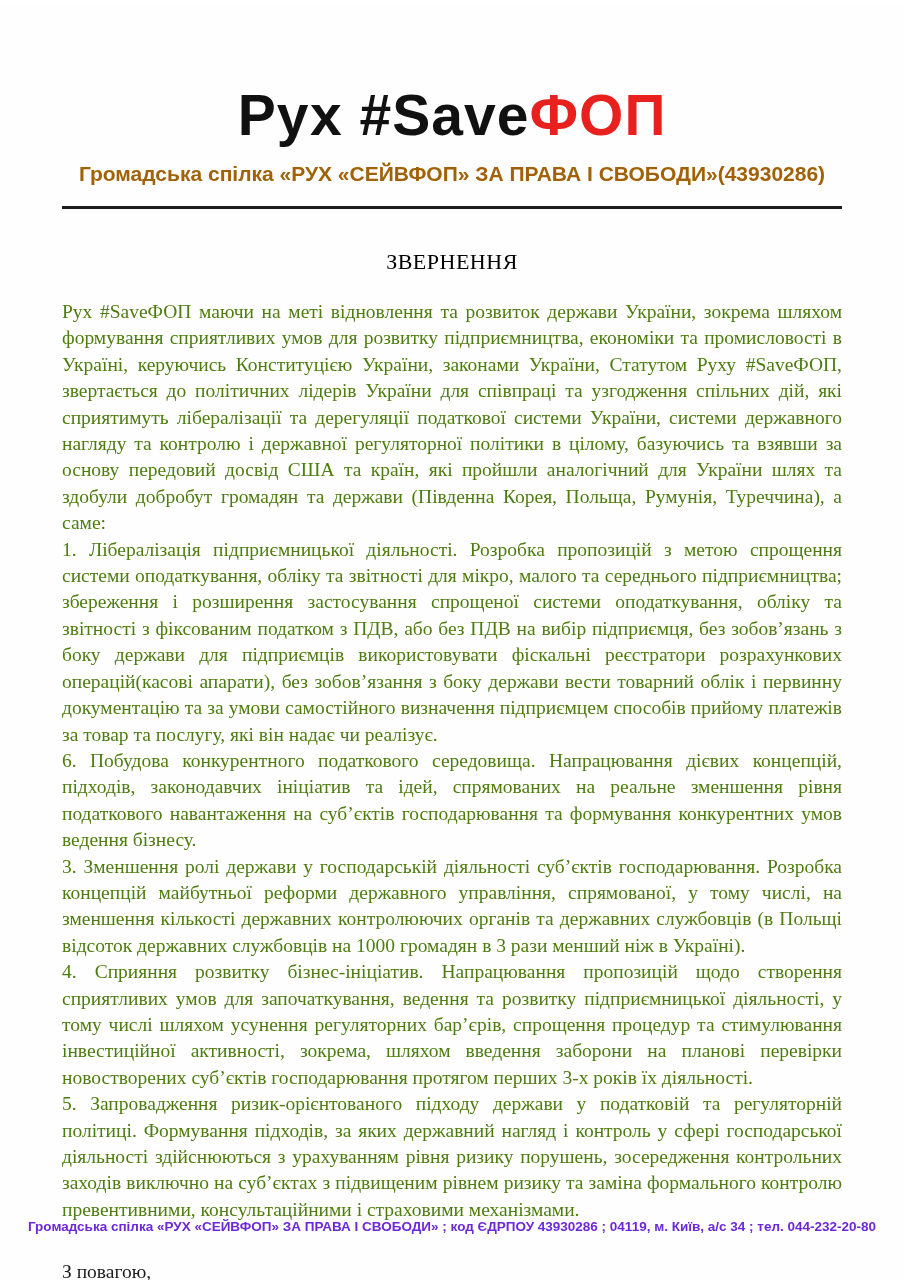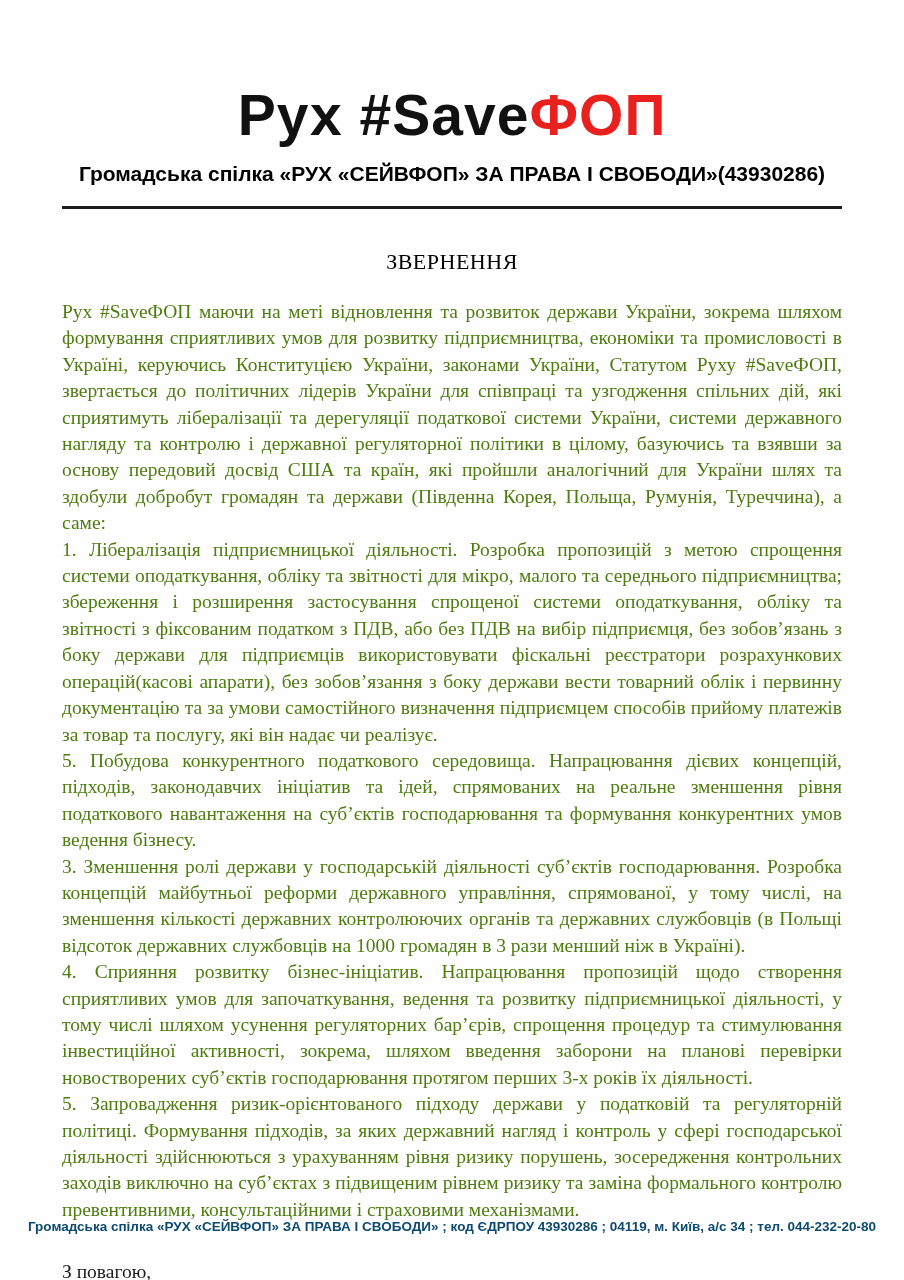--- a/index.html
+++ b/index.html
@@ -30,21 +30,21 @@
     color: #111111;
     margin: 0;
   }
   .doc-title .title-red {
     color: #e8201e;
   }
   .doc-subtitle {
     font-family: "Liberation Sans", "DejaVu Sans", sans-serif;
     font-weight: bold;
     font-size: 21px;
-    color: #000000;
+    color: #a16207;
     margin-top: 16px;
   }
   .rule {
     border: none;
     border-top: 3px solid #1c1c1c;
     width: 780px;
     margin: 20px auto 0 auto;
   }
   .letter-heading {
     font-family: "Liberation Serif", "DejaVu Serif", serif;
@@ -78,40 +78,40 @@
   }
   .footer {
     position: absolute;
     left: 0;
     right: 0;
     bottom: 50px;
     text-align: center;
     font-family: "Liberation Sans", "DejaVu Sans", sans-serif;
     font-weight: bold;
     font-size: 13.5px;
-    color: #0c4a6e;
+    color: #6d28d9;
   }
 </style>
 </head>
 <body>
 
 <div class="page">
 
   <div class="header">
     <h1 class="doc-title"><span>Рух #Save</span><span class="title-red">ФОП</span></h1>
     <div class="doc-subtitle">Громадська спілка «РУХ «СЕЙВФОП» ЗА ПРАВА І СВОБОДИ»(43930286)</div>
     <hr class="rule">
   </div>
 
   <div class="letter-heading">ЗВЕРНЕННЯ</div>
 
   <div class="letter-body">
     <p>Рух #SaveФОП маючи на меті відновлення та розвиток держави України, зокрема шляхом формування сприятливих умов для розвитку підприємництва, економіки та промисловості в Україні, керуючись Конституцією України, законами України, Статутом  Руху #SaveФОП, звертається до політичних лідерів України для співпраці та узгодження спільних дій, які сприятимуть лібералізації та дерегуляції податкової системи України, системи державного нагляду та контролю і державної регуляторної політики в цілому, базуючись та взявши за основу передовий досвід США та країн, які пройшли аналогічний для України шлях та здобули добробут громадян та держави (Південна Корея, Польща, Румунія, Туреччина), а саме:</p>
     <p>1. Лібералізація підприємницької діяльності. Розробка пропозицій з метою спрощення системи оподаткування, обліку та звітності для мікро, малого та середнього підприємництва; збереження і розширення застосування спрощеної системи оподаткування, обліку та звітності з фіксованим податком з ПДВ, або без ПДВ на вибір підприємця, без зобов’язань з боку держави для підприємців використовувати фіскальні реєстратори розрахункових операцій(касові апарати), без зобов’язання з боку держави вести товарний облік і первинну документацію та за умови самостійного визначення підприємцем способів прийому платежів за товар та послугу, які він надає чи реалізує.</p>
-    <p>5. Побудова конкурентного податкового середовища. Напрацювання дієвих концепцій, підходів, законодавчих ініціатив та ідей, спрямованих на реальне зменшення рівня податкового навантаження на суб’єктів господарювання та формування конкурентних умов ведення бізнесу.</p>
+    <p>6. Побудова конкурентного податкового середовища. Напрацювання дієвих концепцій, підходів, законодавчих ініціатив та ідей, спрямованих на реальне зменшення рівня податкового навантаження на суб’єктів господарювання та формування конкурентних умов ведення бізнесу.</p>
     <p>3. Зменшення ролі держави у господарській діяльності суб’єктів господарювання. Розробка концепцій майбутньої реформи державного управління, спрямованої, у тому числі, на зменшення кількості державних контролюючих органів та державних службовців (в Польщі відсоток державних службовців на 1000 громадян в 3 рази менший ніж в Україні).</p>
     <p>4. Сприяння розвитку бізнес-ініціатив. Напрацювання пропозицій щодо створення сприятливих умов для започаткування, ведення та розвитку підприємницької діяльності, у тому числі шляхом усунення регуляторних бар’єрів, спрощення процедур та стимулювання інвестиційної активності, зокрема, шляхом введення заборони на планові перевірки новостворених суб’єктів господарювання протягом перших 3-х років їх діяльності.</p>
     <p>5. Запровадження ризик-орієнтованого підходу держави у податковій та регуляторній політиці. Формування підходів, за яких державний нагляд і контроль у сфері господарської діяльності здійснюються з урахуванням рівня ризику порушень, зосередження контрольних заходів виключно на суб’єктах з підвищеним рівнем ризику та заміна формального контролю превентивними, консультаційними і страховими механізмами.</p>
   </div>
 
   <div class="signature">
     <div>З повагою,</div>
 
   </div>
 

